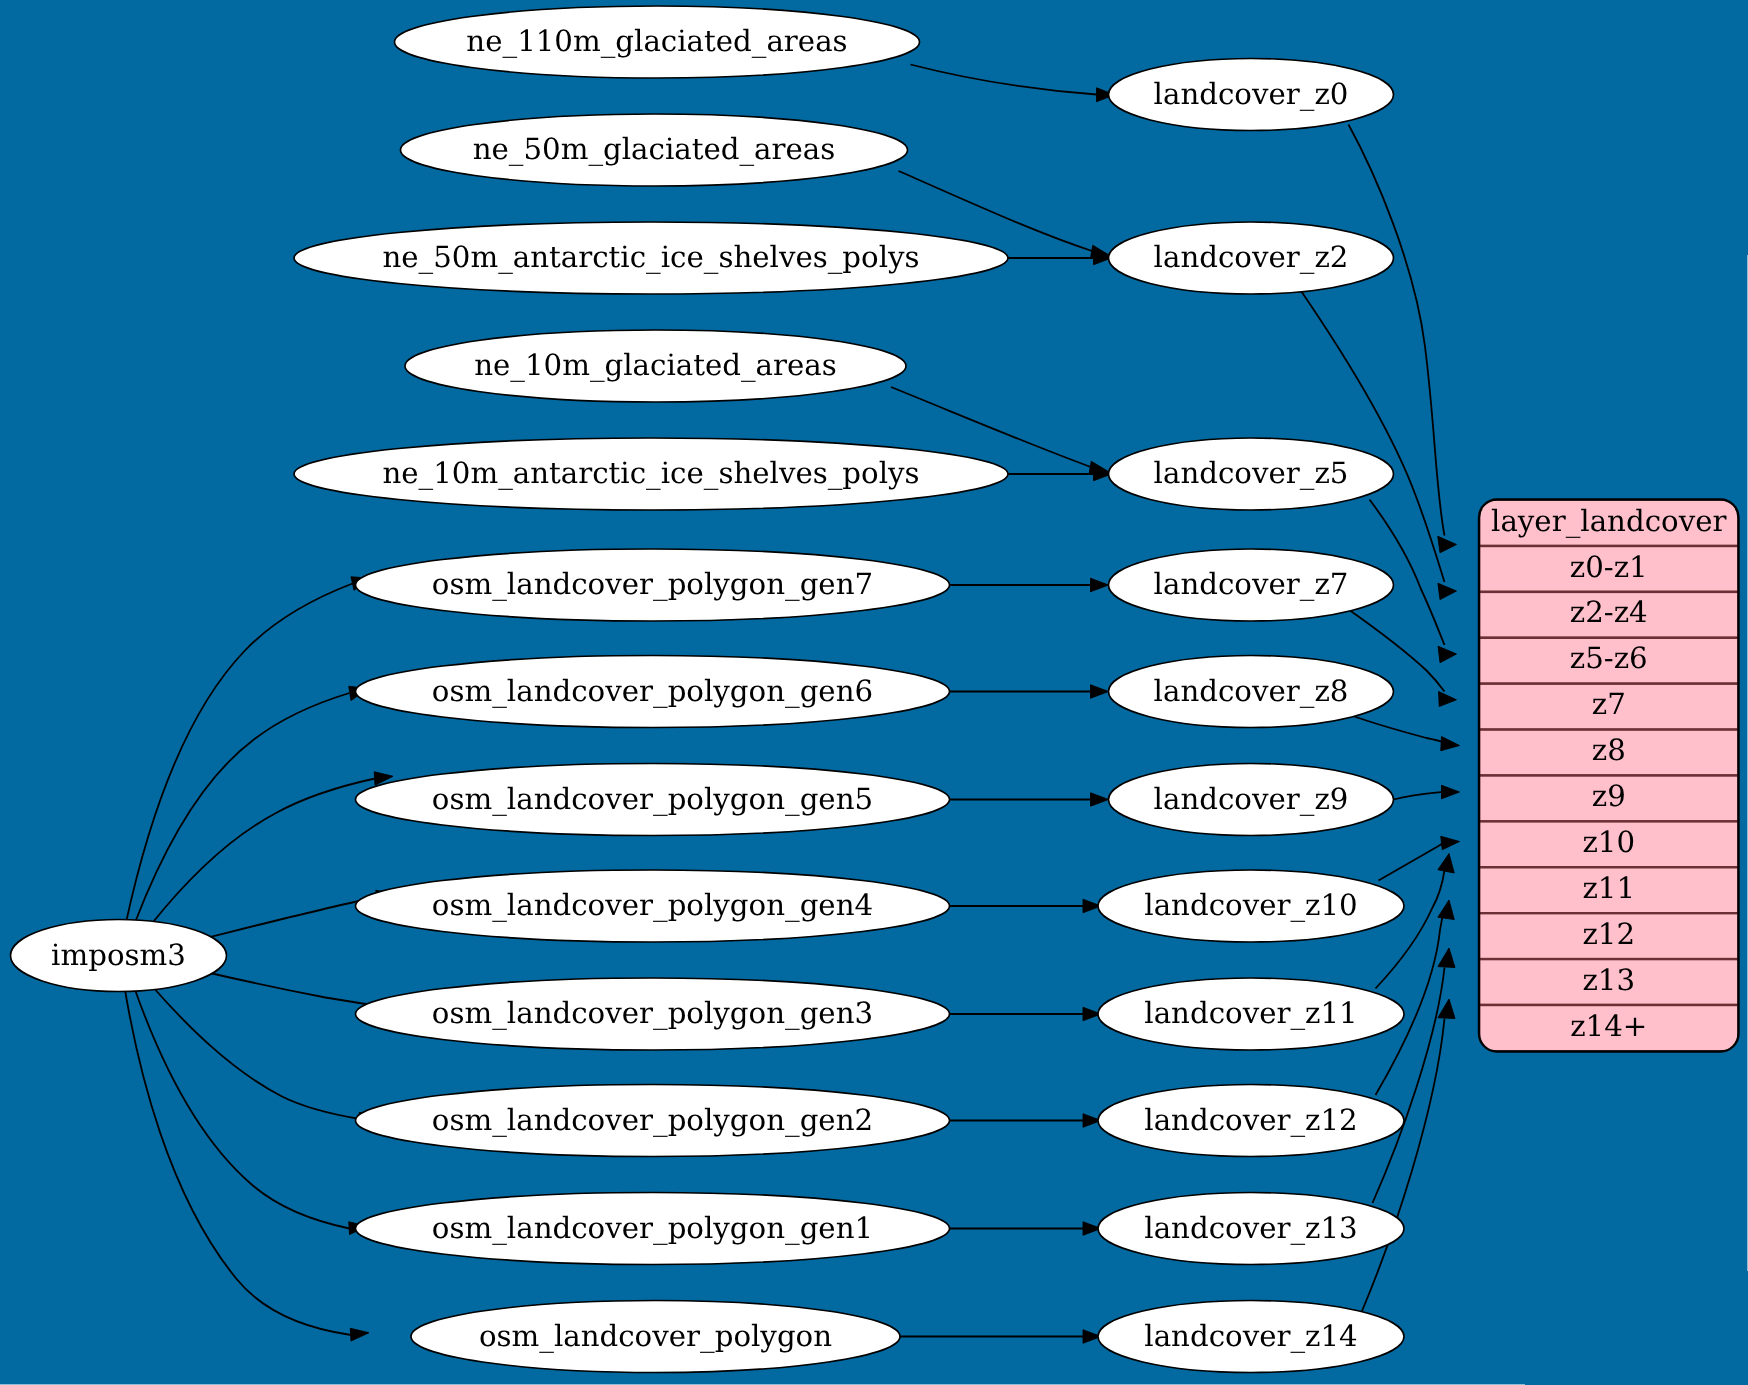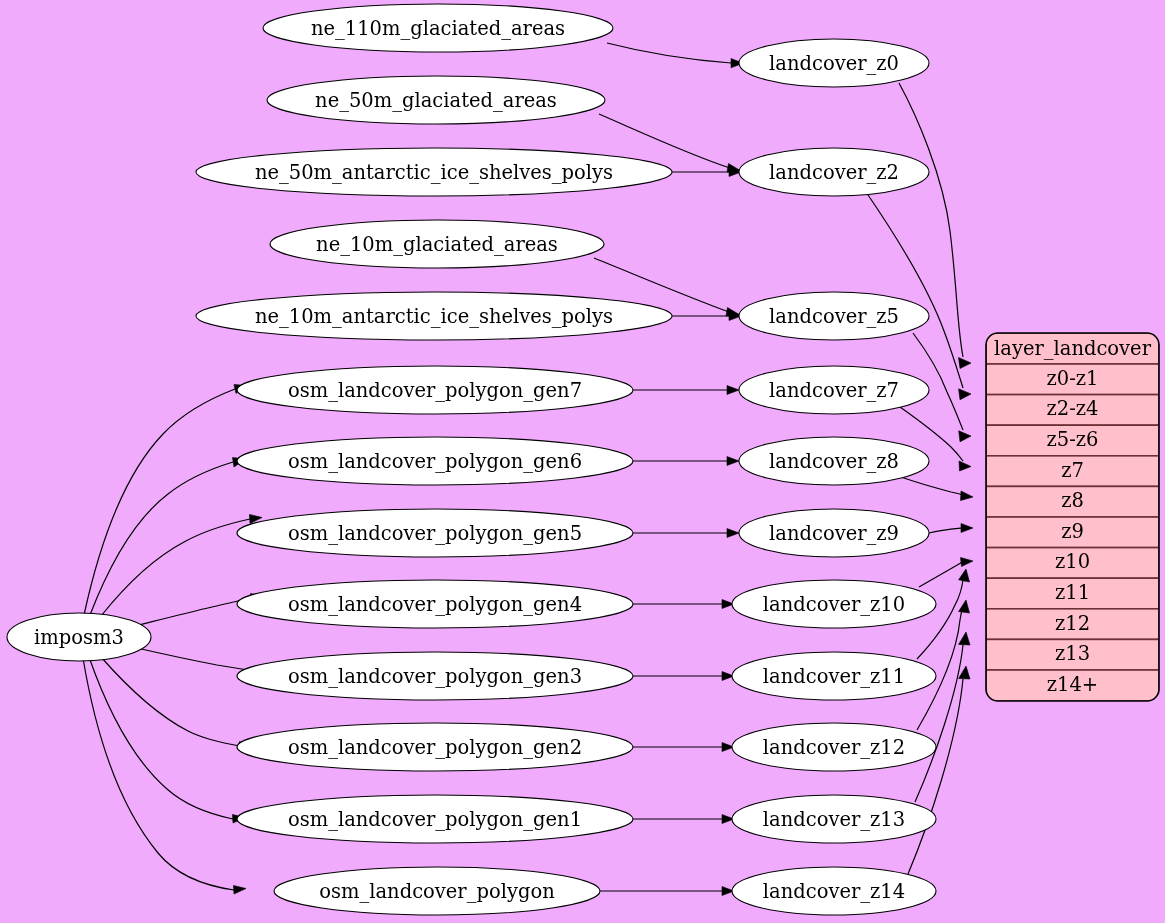--- a/index.html
+++ b/index.html
@@ -4,21 +4,21 @@
 <style>
   html, body {
     margin: 0;
     padding: 0;
     background: #ffffff;
   }
   #canvas {
     position: relative;
     width: 1165px;
     height: 923px;
-    background: #f0abfc;
+    background: #0369a1;
     overflow: hidden;
     font-family: "DejaVu Serif", "Liberation Serif", serif;
   }
   svg#graph {
     position: absolute;
     left: 0;
     top: 0;
     width: 1165px;
     height: 923px;
   }

